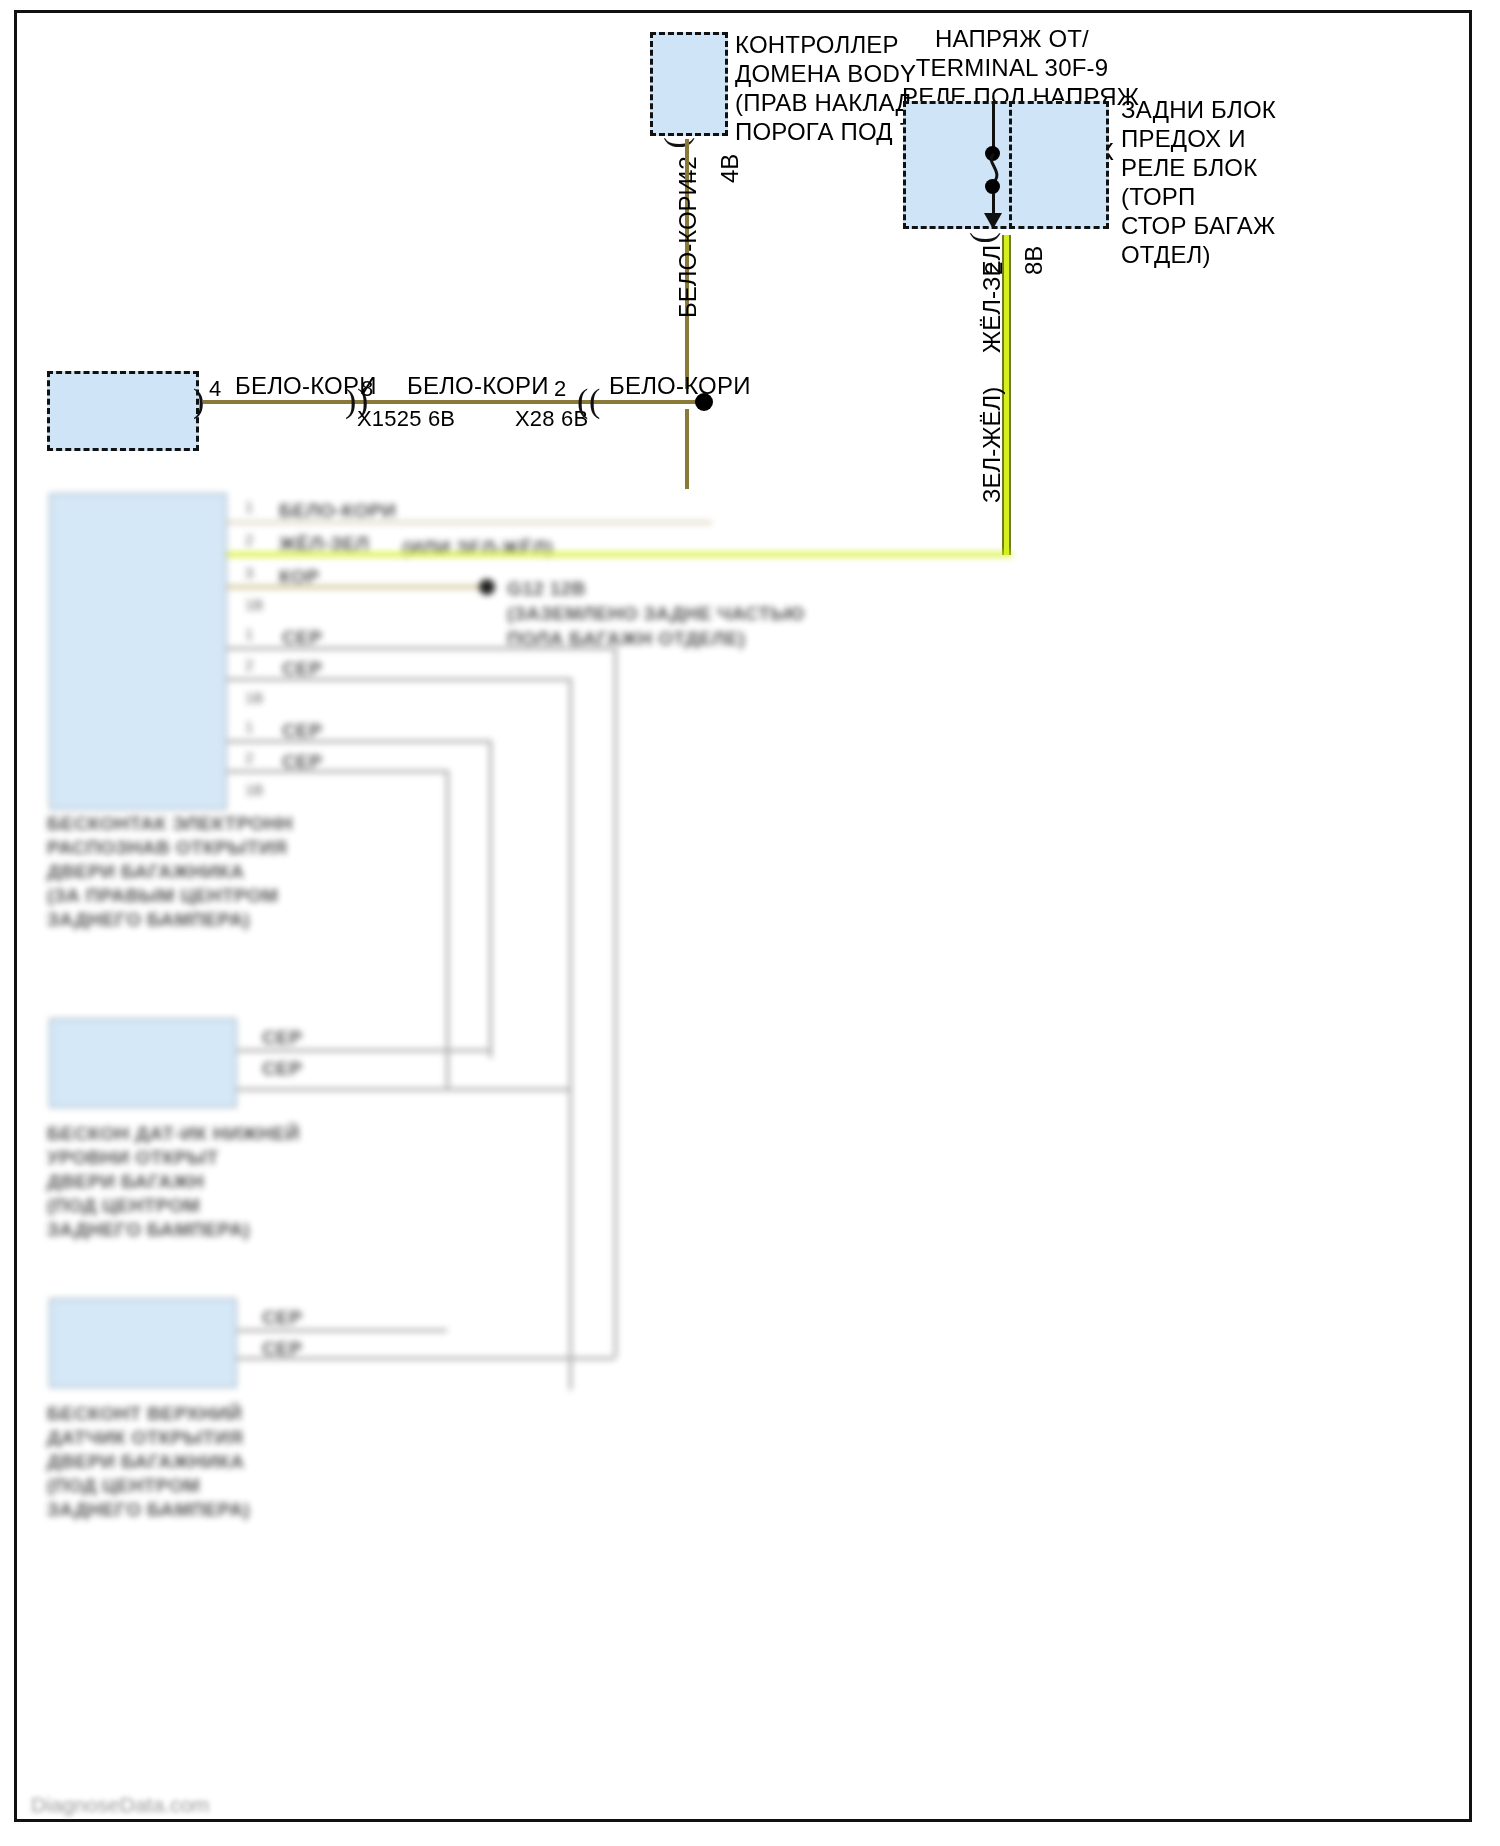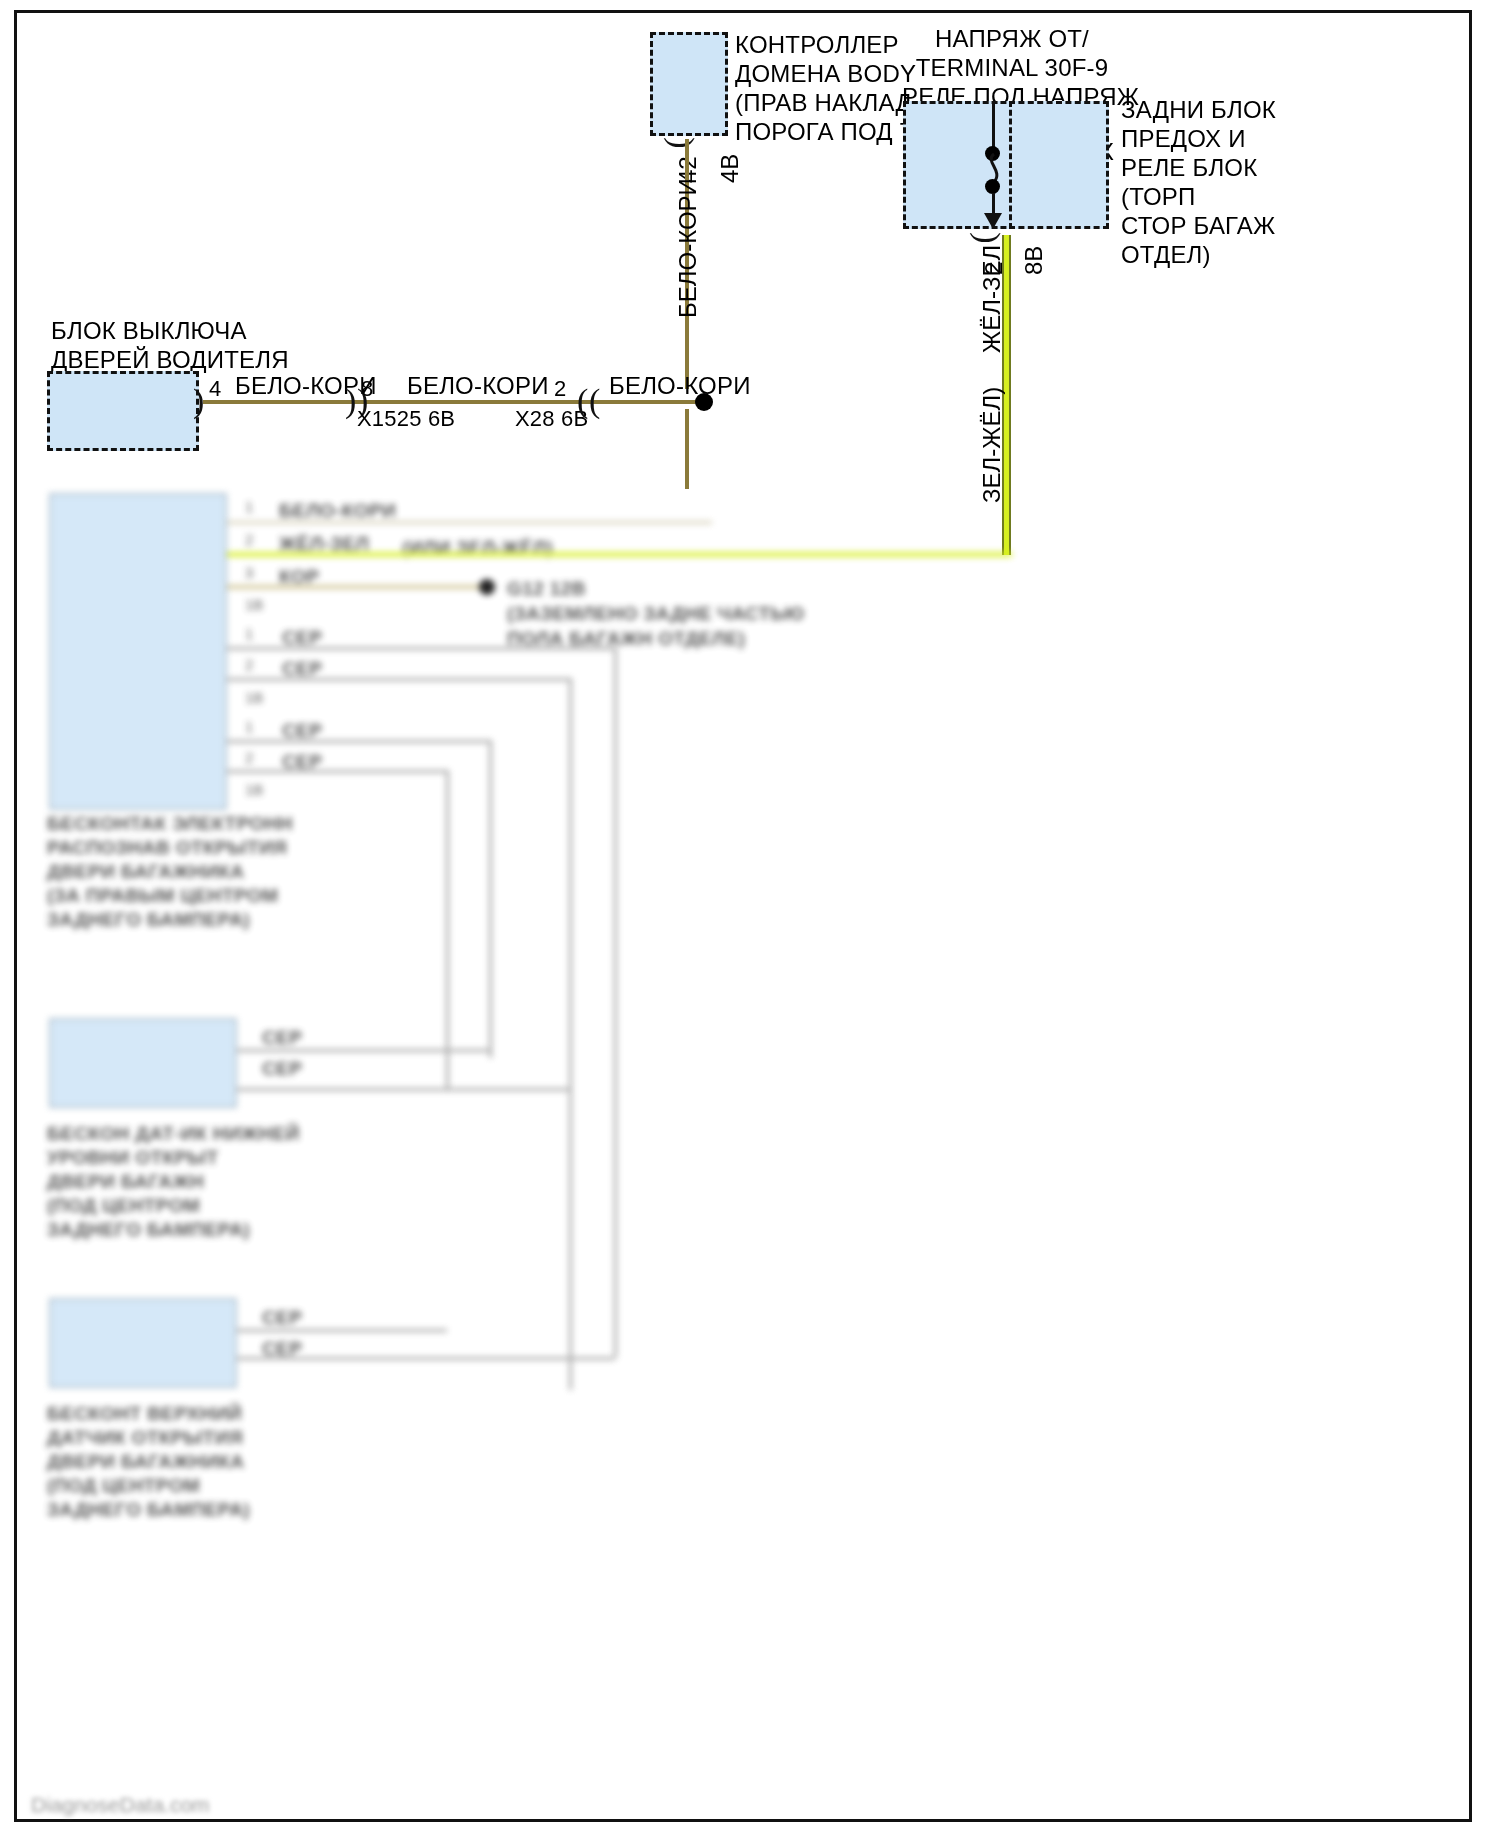--- a/index.html
+++ b/index.html
@@ -92,22 +92,20 @@
 
     <div class="vlbl" style="left:963px;top:262px;">2</div>
     <div class="vlbl" style="left:1003px;top:262px;">8B</div>
 
     <div class="wire w-yg-edge" style="left:985px;top:222px;width:9px;height:320px;"></div>
     <div class="wire w-yg-core" style="left:987px;top:222px;width:5px;height:320px;"></div>
 
     <div class="vlbl" style="left:961px;top:340px;">ЖЁЛ-ЗЕЛ</div>
     <div class="vlbl" style="left:961px;top:490px;">ЗЕЛ-ЖЁЛ)</div>
 
-    <div class="lbl" style="left:34px;top:303px;">БЛОК ВЫКЛЮЧА
-ДВЕРЕЙ ВОДИТЕЛЯ</div>
 
     <div class="mod dashed" style="left:30px;top:358px;width:152px;height:80px;"></div>
 
     <div class="conn" style="left:176px;top:371px;">)</div>
     <div class="lbl small" style="left:192px;top:362px;">4</div>
 
     <div class="wire w-tan" style="left:186px;top:387px;width:505px;height:4px;"></div>
 
     <div class="lbl" style="left:218px;top:358px;">БЕЛО-КОРИ</div>
 

